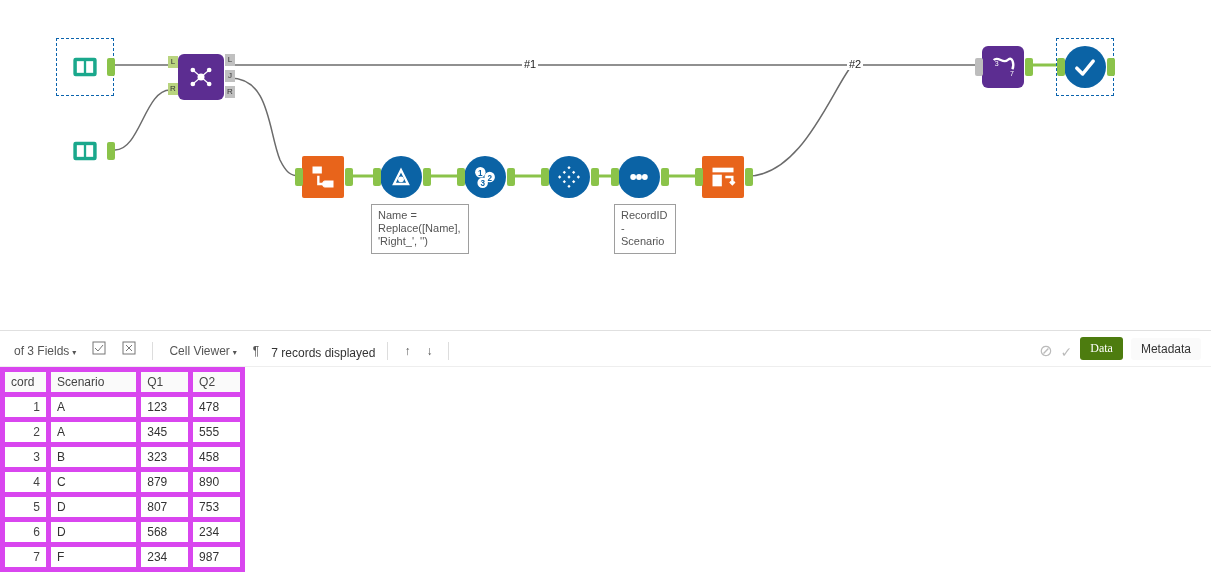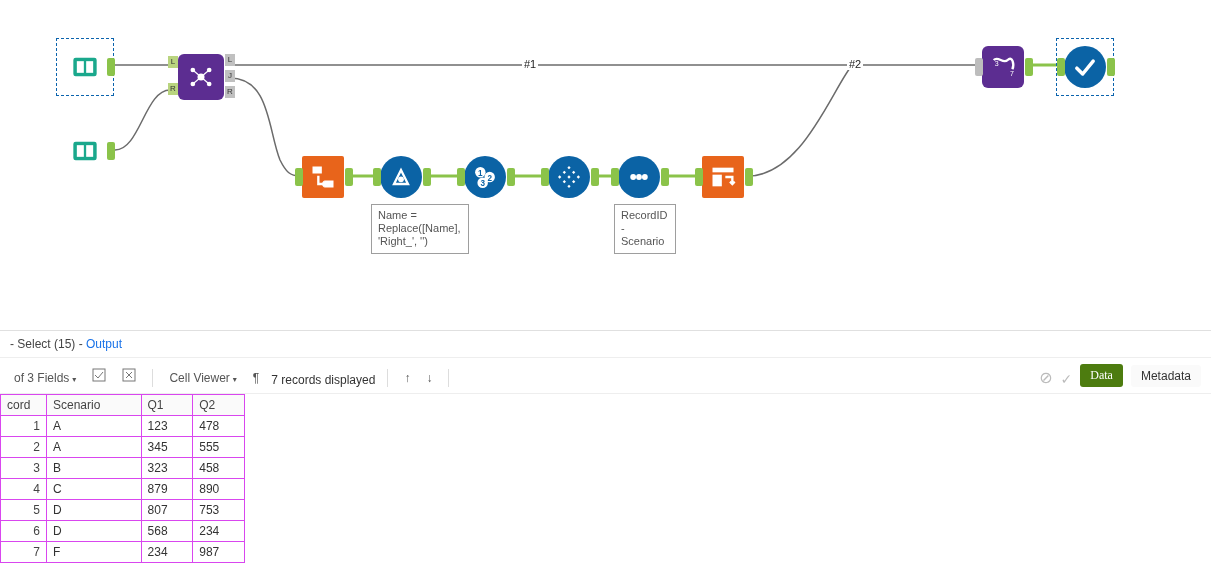--- a/index.html
+++ b/index.html
@@ -20,21 +20,21 @@
   .toolbar { display: flex; align-items: flex-end; gap: 8px; padding: 6px 10px; border-bottom: 1px solid #eee; }
   .toolbar .btn { background: transparent; border: none; padding: 2px 4px; color: #555; cursor: pointer; font-size: 12px; }
   .toolbar .divider { width: 1px; height: 18px; background: #ddd; margin: 0 4px; }
   .toolbar .spacer { flex: 1; }
   .toolbar .search { display: flex; align-items: center; background: #f5f6f7; border: 1px solid #e4e6e8; border-radius: 3px; padding: 2px 8px; width: 220px; height: 24px; }
   .toolbar .search input { border: none; outline: none; background: transparent; font-size: 12px; width: 100%; }
   .toolbar .tabbtn { padding: 4px 10px; border-radius: 3px; cursor: pointer; }
   .toolbar .tabbtn.active { background: #4d7c0f; color: #fff; font-family: Liberation Serif, serif; }
   .toolbar .tabbtn.inactive { background: #fafafa; }
   table.results { border-collapse: collapse; width: 245px; }
-  table.results th, table.results td { border: 1px solid #d946ef; padding: 3px 6px; font-size: 12px; text-align: left; height: 20px; }
+  table.results th, table.results td { border: 5px solid #d946ef; padding: 3px 6px; font-size: 12px; text-align: left; height: 20px; }
   table.results th { background: #fafafa; font-weight: normal; color: #444; }
   table.results td.idx { text-align: right; width: 46px; color: #444; }
   .chev { font-size: 8px; margin-left: 3px; }
   .icongray { color: #bbb; }
 </style>
 </head>
 <body>
 
 <div class="canvas">
   <svg class="wires">
@@ -180,24 +180,20 @@
   <div class="anchor green" style="left:1107px; top:58px;"></div>
 
   <div class="conn-label" style="left:522px; top:58px;">#1</div>
   <div class="conn-label" style="left:847px; top:58px;">#2</div>
 
   <div class="annot" style="left:371px; top:204px; width:98px;">Name = Replace([Name], 'Right_', '')</div>
   <div class="annot" style="left:614px; top:204px; width:62px;">RecordID - Scenario</div>
 </div>
 
 <div class="results-wrap">
-  <div class="results-title">
-    <span class="sep">- Select (15) -</span>
-    <span>Output</span>
-  </div>
 
   <div class="toolbar">
     <button class="btn"><span>of 3 Fields</span><span class="chev">▾</span></button>
     <button class="btn"><svg width="14" height="14" viewBox="0 0 14 14">
           <rect x="1" y="1" width="12" height="12" fill="none" stroke="#777"></rect>
           <path d="M3 7 L6 10 L11 4" stroke="#777" fill="none"></path>
         </svg></button>
     <button class="btn"><svg width="14" height="14" viewBox="0 0 14 14">
           <rect x="1" y="1" width="12" height="12" fill="none" stroke="#777"></rect>
           <line x1="4" y1="4" x2="10" y2="10" stroke="#777"></line>

